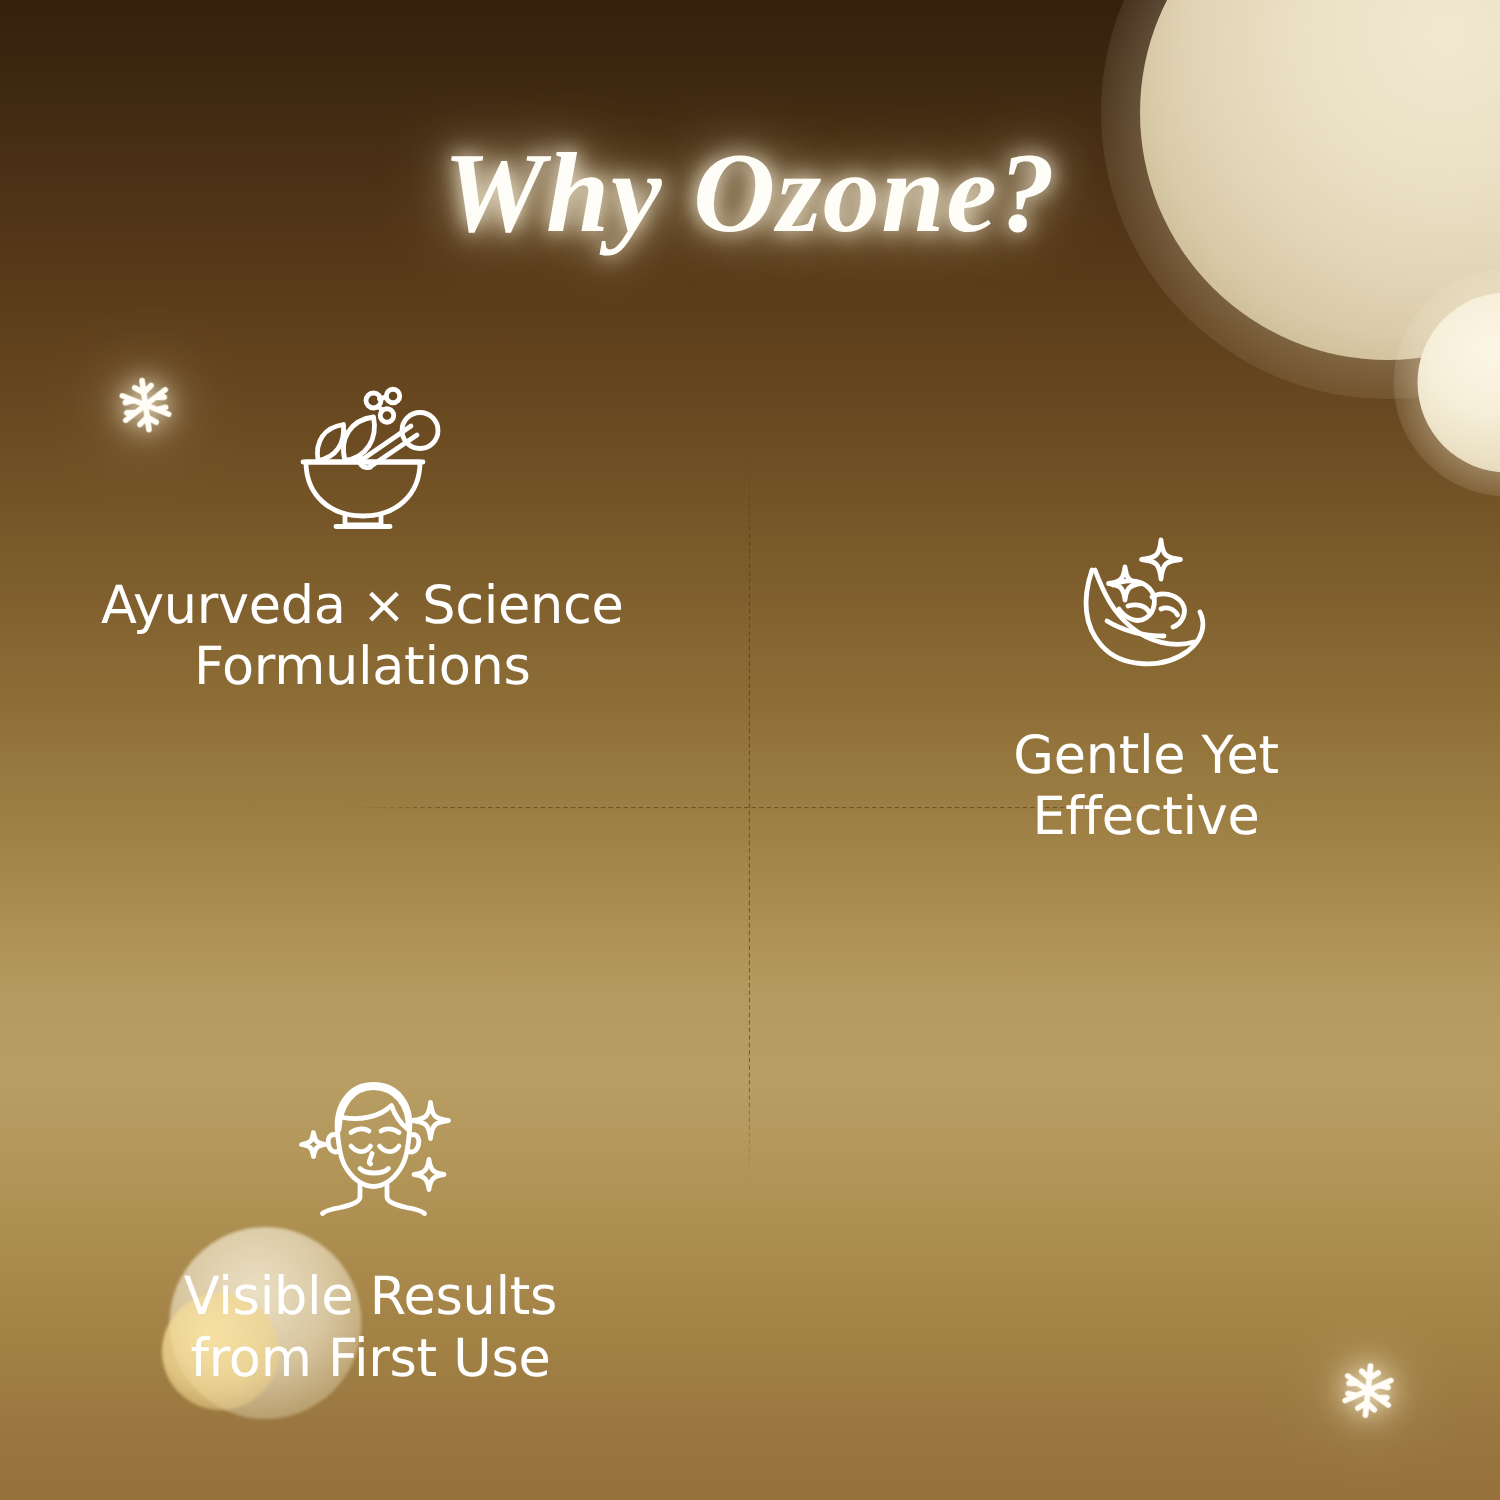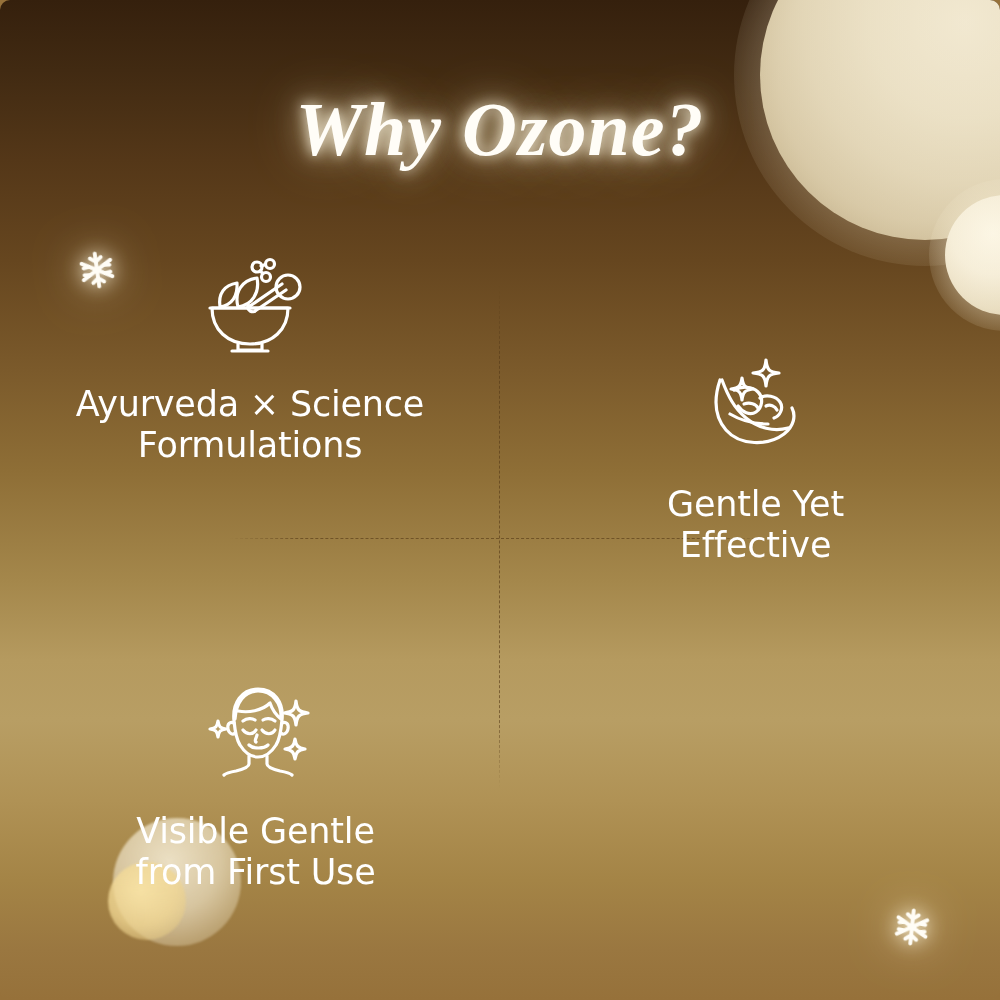--- a/index.html
+++ b/index.html
@@ -25,21 +25,20 @@
         #66461f 26%,
         #7b5a2b 37%,
         #8e6e36 47%,
         #a4874b 58%,
         #b59a5f 66%,
         #b89e64 72%,
         #b09255 80%,
         #a48446 88%,
         #9a7740 95%,
         #96713a 100%);
-    border-radius: 10px;
   }
 
   
   .sphere { position:absolute; border-radius:50%; pointer-events:none; }
 
   #sphere-large {
     width:330px; height:330px;
     left:760px; top:-90px;
     background:
       radial-gradient(circle at 62% 34%,
@@ -142,20 +141,21 @@
   }
 
   
   #feature-grid {
     position:absolute;
     left:0; top:240px;
     width:1000px; height:620px;
     display:grid;
     grid-template-columns:1fr 1fr;
     grid-template-rows:1fr 1fr;
+    gap:34px;
   }
   .feature-cell {
     display:flex;
     flex-direction:column;
     align-items:center;
     justify-content:flex-start;
     padding-top:14px;
   }
   .feature-cell.row-bottom { padding-top:110px;padding-left:11px; }
 
@@ -301,18 +301,18 @@
           <path d="M49 68 C53 72 64 72 68 68"></path>
 
           <path d="M49 79 V87 C49 90 44 92 36 94 C30 95 26 96 24 98"></path>
           <path d="M67 79 V87 C67 90 72 92 80 94 C86 95 90 96 92 98"></path>
 
           <path d="M96 24 C97 33 99 35 108 36 C99 37 97 39 96 48 C95 39 93 37 84 36 C93 35 95 33 96 24 Z"></path>
           <path d="M18 44 C19 50 20 51 26 52 C20 53 19 54 18 60 C17 54 16 53 10 52 C16 51 17 50 18 44 Z"></path>
           <path d="M95 62 C96 69 98 71 105 72 C98 73 96 75 95 82 C94 75 92 73 85 72 C92 71 94 69 95 62 Z"></path>
         </svg>
       </div>
-      <div class="feature-label">Visible Gentle
+      <div class="feature-label">Visible Results
 from First Use</div>
     </div>
 
   </div>
 </div>
 
 </body></html>

